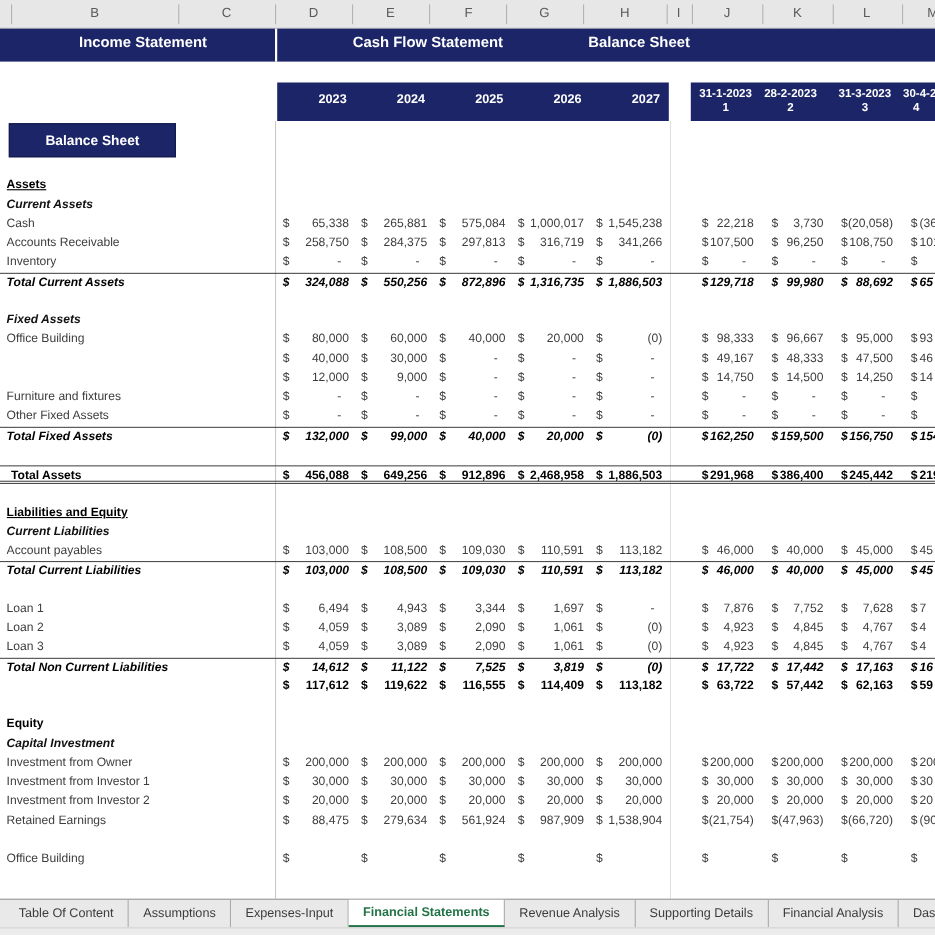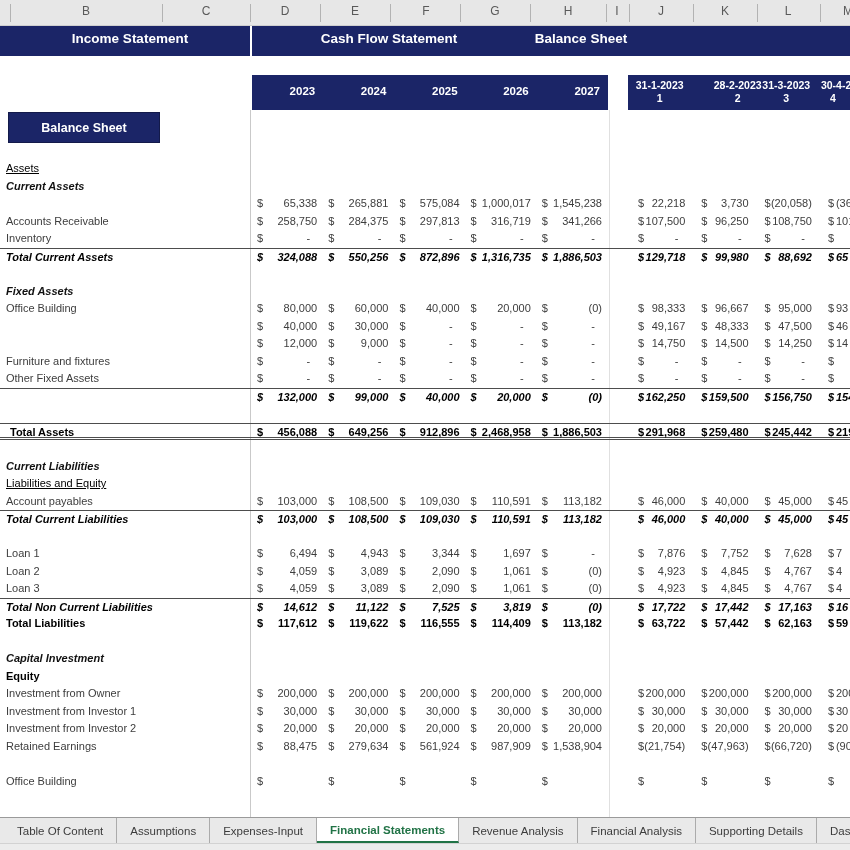--- a/index.html
+++ b/index.html
@@ -36,21 +36,21 @@
     color:#fff;font-weight:bold;font-size:12.5px;display:flex;align-items:center;justify-content:center;
     border:1px solid #131a4a;}
 
   
   .vline{position:absolute;top:110px;bottom:33px;width:1px;}
 
   
   #bodyrows{position:absolute;left:0;top:160px;width:850px;}
   .row{position:relative;width:850px;height:17.5px;font-size:11px;color:#3d3d3d;}
   .row .lab{position:absolute;left:6px;top:0;width:240px;height:17.5px;line-height:17.5px;white-space:nowrap;overflow:hidden;}
-  .row.heading .lab{font-weight:normal;color:#000;text-decoration:underline;}
+  .row.heading .lab{font-weight:bold;color:#000;text-decoration:underline;}
   .row.heading2 .lab{font-weight:bold;color:#000;}
   .row.subheading .lab{font-weight:bold;font-style:italic;color:#111;}
   .row.total{border-top:1.5px solid #4d4d4d;}
   .row.total .lab,.row.total .val,.row.total .cur{font-weight:bold;font-style:italic;color:#000;}
   .row.grand{border-top:1.5px solid #4d4d4d;border-bottom:3px double #4d4d4d;}
   .row.grand .lab{font-weight:bold;color:#000;padding-left:4px;}
   .row.grand .val,.row.grand .cur{font-weight:bold;color:#000;}
   .row.bold .lab,.row.bold .val,.row.bold .cur{font-weight:bold;color:#000;}
   .cell{position:absolute;top:0;height:17.5px;line-height:17.5px;}
   .cur{position:absolute;left:5px;}
@@ -110,21 +110,21 @@
       <div class="yearcell" style="left: 71.2px; width: 71.2px;">2024</div>
       <div class="yearcell" style="left: 142.4px; width: 71.2px;">2025</div>
       <div class="yearcell" style="left: 213.6px; width: 71.2px;">2026</div>
       <div class="yearcell" style="left: 284.8px; width: 71.2px;">2027</div>
     </div>
   <div class="hdrband" id="monthband" style="left:628px;width:222px;">
       <div class="mcell" style="left: 0px; width: 63.3px;">
         <span class="d">31-1-2023</span>
         <span class="n">1</span>
       </div>
-      <div class="mcell" style="left: 78px; width: 63.3px;">
+      <div class="mcell" style="left: 59px; width: 63.3px;">
         <span class="d">28-2-2023</span>
         <span class="n">2</span>
       </div>
       <div class="mcell" style="left: 126.6px; width: 63.3px;">
         <span class="d">31-3-2023</span>
         <span class="n">3</span>
       </div>
       <div class="mcell clip" style="left: 189.9px; width: 63.3px;">
         <span class="d">30-4-2</span>
         <span class="n">4</span>
@@ -137,20 +137,21 @@
   <div class="vline" style="left:609px;background:#e0e0e0;"></div>
 
   <div id="bodyrows">
       <div class="row heading">
         <div class="lab">Assets</div>
       </div>
       <div class="row subheading">
         <div class="lab">Current Assets</div>
       </div>
       <div class="row item">
+        <div class="lab">Cash</div>
         <div class="cell" style="left: 252px; width: 71.2px;">
           <span class="cur">$</span>
           <span class="val">65,338</span>
         </div>
         <div class="cell" style="left: 323.2px; width: 71.2px;">
           <span class="cur">$</span>
           <span class="val">265,881</span>
         </div>
         <div class="cell" style="left: 394.4px; width: 71.2px;">
           <span class="cur">$</span>
@@ -489,20 +490,21 @@
         <div class="cell mon" style="left: 754.6px; width: 63.3px;">
           <span class="cur">$</span>
           <span class="val dash">-</span>
         </div>
         <div class="cell mon mlast" style="left: 817.9px; width: 63.3px;">
           <span class="cur">$</span>
           <span class="val"></span>
         </div>
       </div>
       <div class="row total">
+        <div class="lab">Total Fixed Assets</div>
         <div class="cell" style="left: 252px; width: 71.2px;">
           <span class="cur">$</span>
           <span class="val">132,000</span>
         </div>
         <div class="cell" style="left: 323.2px; width: 71.2px;">
           <span class="cur">$</span>
           <span class="val">99,000</span>
         </div>
         <div class="cell" style="left: 394.4px; width: 71.2px;">
           <span class="cur">$</span>
@@ -555,38 +557,38 @@
         <div class="cell" style="left: 536.8px; width: 71.2px;">
           <span class="cur">$</span>
           <span class="val">1,886,503</span>
         </div>
         <div class="cell mon" style="left: 628px; width: 63.3px;">
           <span class="cur">$</span>
           <span class="val">291,968</span>
         </div>
         <div class="cell mon" style="left: 691.3px; width: 63.3px;">
           <span class="cur">$</span>
-          <span class="val">259,480</span>
+          <span class="val">386,400</span>
         </div>
         <div class="cell mon" style="left: 754.6px; width: 63.3px;">
           <span class="cur">$</span>
           <span class="val">245,442</span>
         </div>
         <div class="cell mon mlast" style="left: 817.9px; width: 63.3px;">
           <span class="cur">$</span>
           <span class="val">219</span>
         </div>
       </div>
       <div class="row blank"></div>
+      <div class="row heading">
+        <div class="lab">Liabilities and Equity</div>
+      </div>
       <div class="row subheading">
         <div class="lab">Current Liabilities</div>
       </div>
-      <div class="row heading">
-        <div class="lab">Liabilities and Equity</div>
-      </div>
       <div class="row item">
         <div class="lab">Account payables</div>
         <div class="cell" style="left: 252px; width: 71.2px;">
           <span class="cur">$</span>
           <span class="val">103,000</span>
         </div>
         <div class="cell" style="left: 323.2px; width: 71.2px;">
           <span class="cur">$</span>
           <span class="val">108,500</span>
         </div>
@@ -809,21 +811,20 @@
         <div class="cell mon" style="left: 754.6px; width: 63.3px;">
           <span class="cur">$</span>
           <span class="val">17,163</span>
         </div>
         <div class="cell mon mlast" style="left: 817.9px; width: 63.3px;">
           <span class="cur">$</span>
           <span class="val">16</span>
         </div>
       </div>
       <div class="row bold">
-        <div class="lab">Total Liabilities</div>
         <div class="cell" style="left: 252px; width: 71.2px;">
           <span class="cur">$</span>
           <span class="val">117,612</span>
         </div>
         <div class="cell" style="left: 323.2px; width: 71.2px;">
           <span class="cur">$</span>
           <span class="val">119,622</span>
         </div>
         <div class="cell" style="left: 394.4px; width: 71.2px;">
           <span class="cur">$</span>
@@ -848,25 +849,25 @@
         <div class="cell mon" style="left: 754.6px; width: 63.3px;">
           <span class="cur">$</span>
           <span class="val">62,163</span>
         </div>
         <div class="cell mon mlast" style="left: 817.9px; width: 63.3px;">
           <span class="cur">$</span>
           <span class="val">59</span>
         </div>
       </div>
       <div class="row blank"></div>
+      <div class="row heading2">
+        <div class="lab">Equity</div>
+      </div>
       <div class="row subheading">
         <div class="lab">Capital Investment</div>
-      </div>
-      <div class="row heading2">
-        <div class="lab">Equity</div>
       </div>
       <div class="row item">
         <div class="lab">Investment from Owner</div>
         <div class="cell" style="left: 252px; width: 71.2px;">
           <span class="cur">$</span>
           <span class="val">200,000</span>
         </div>
         <div class="cell" style="left: 323.2px; width: 71.2px;">
           <span class="cur">$</span>
           <span class="val">200,000</span>
@@ -1058,19 +1059,19 @@
         </div>
       </div>
     </div>
 
   <div id="tabbar">
       <div class="tab">Table Of Content</div>
       <div class="tab">Assumptions</div>
       <div class="tab">Expenses-Input</div>
       <div class="tab active">Financial Statements</div>
       <div class="tab">Revenue Analysis</div>
+      <div class="tab">Supporting Details</div>
       <div class="tab">Financial Analysis</div>
-      <div class="tab">Supporting Details</div>
       <div class="tab">Dashboard ...</div>
     </div>
   <div id="statusbar"></div>
 
 </div>
 
 </body></html>

